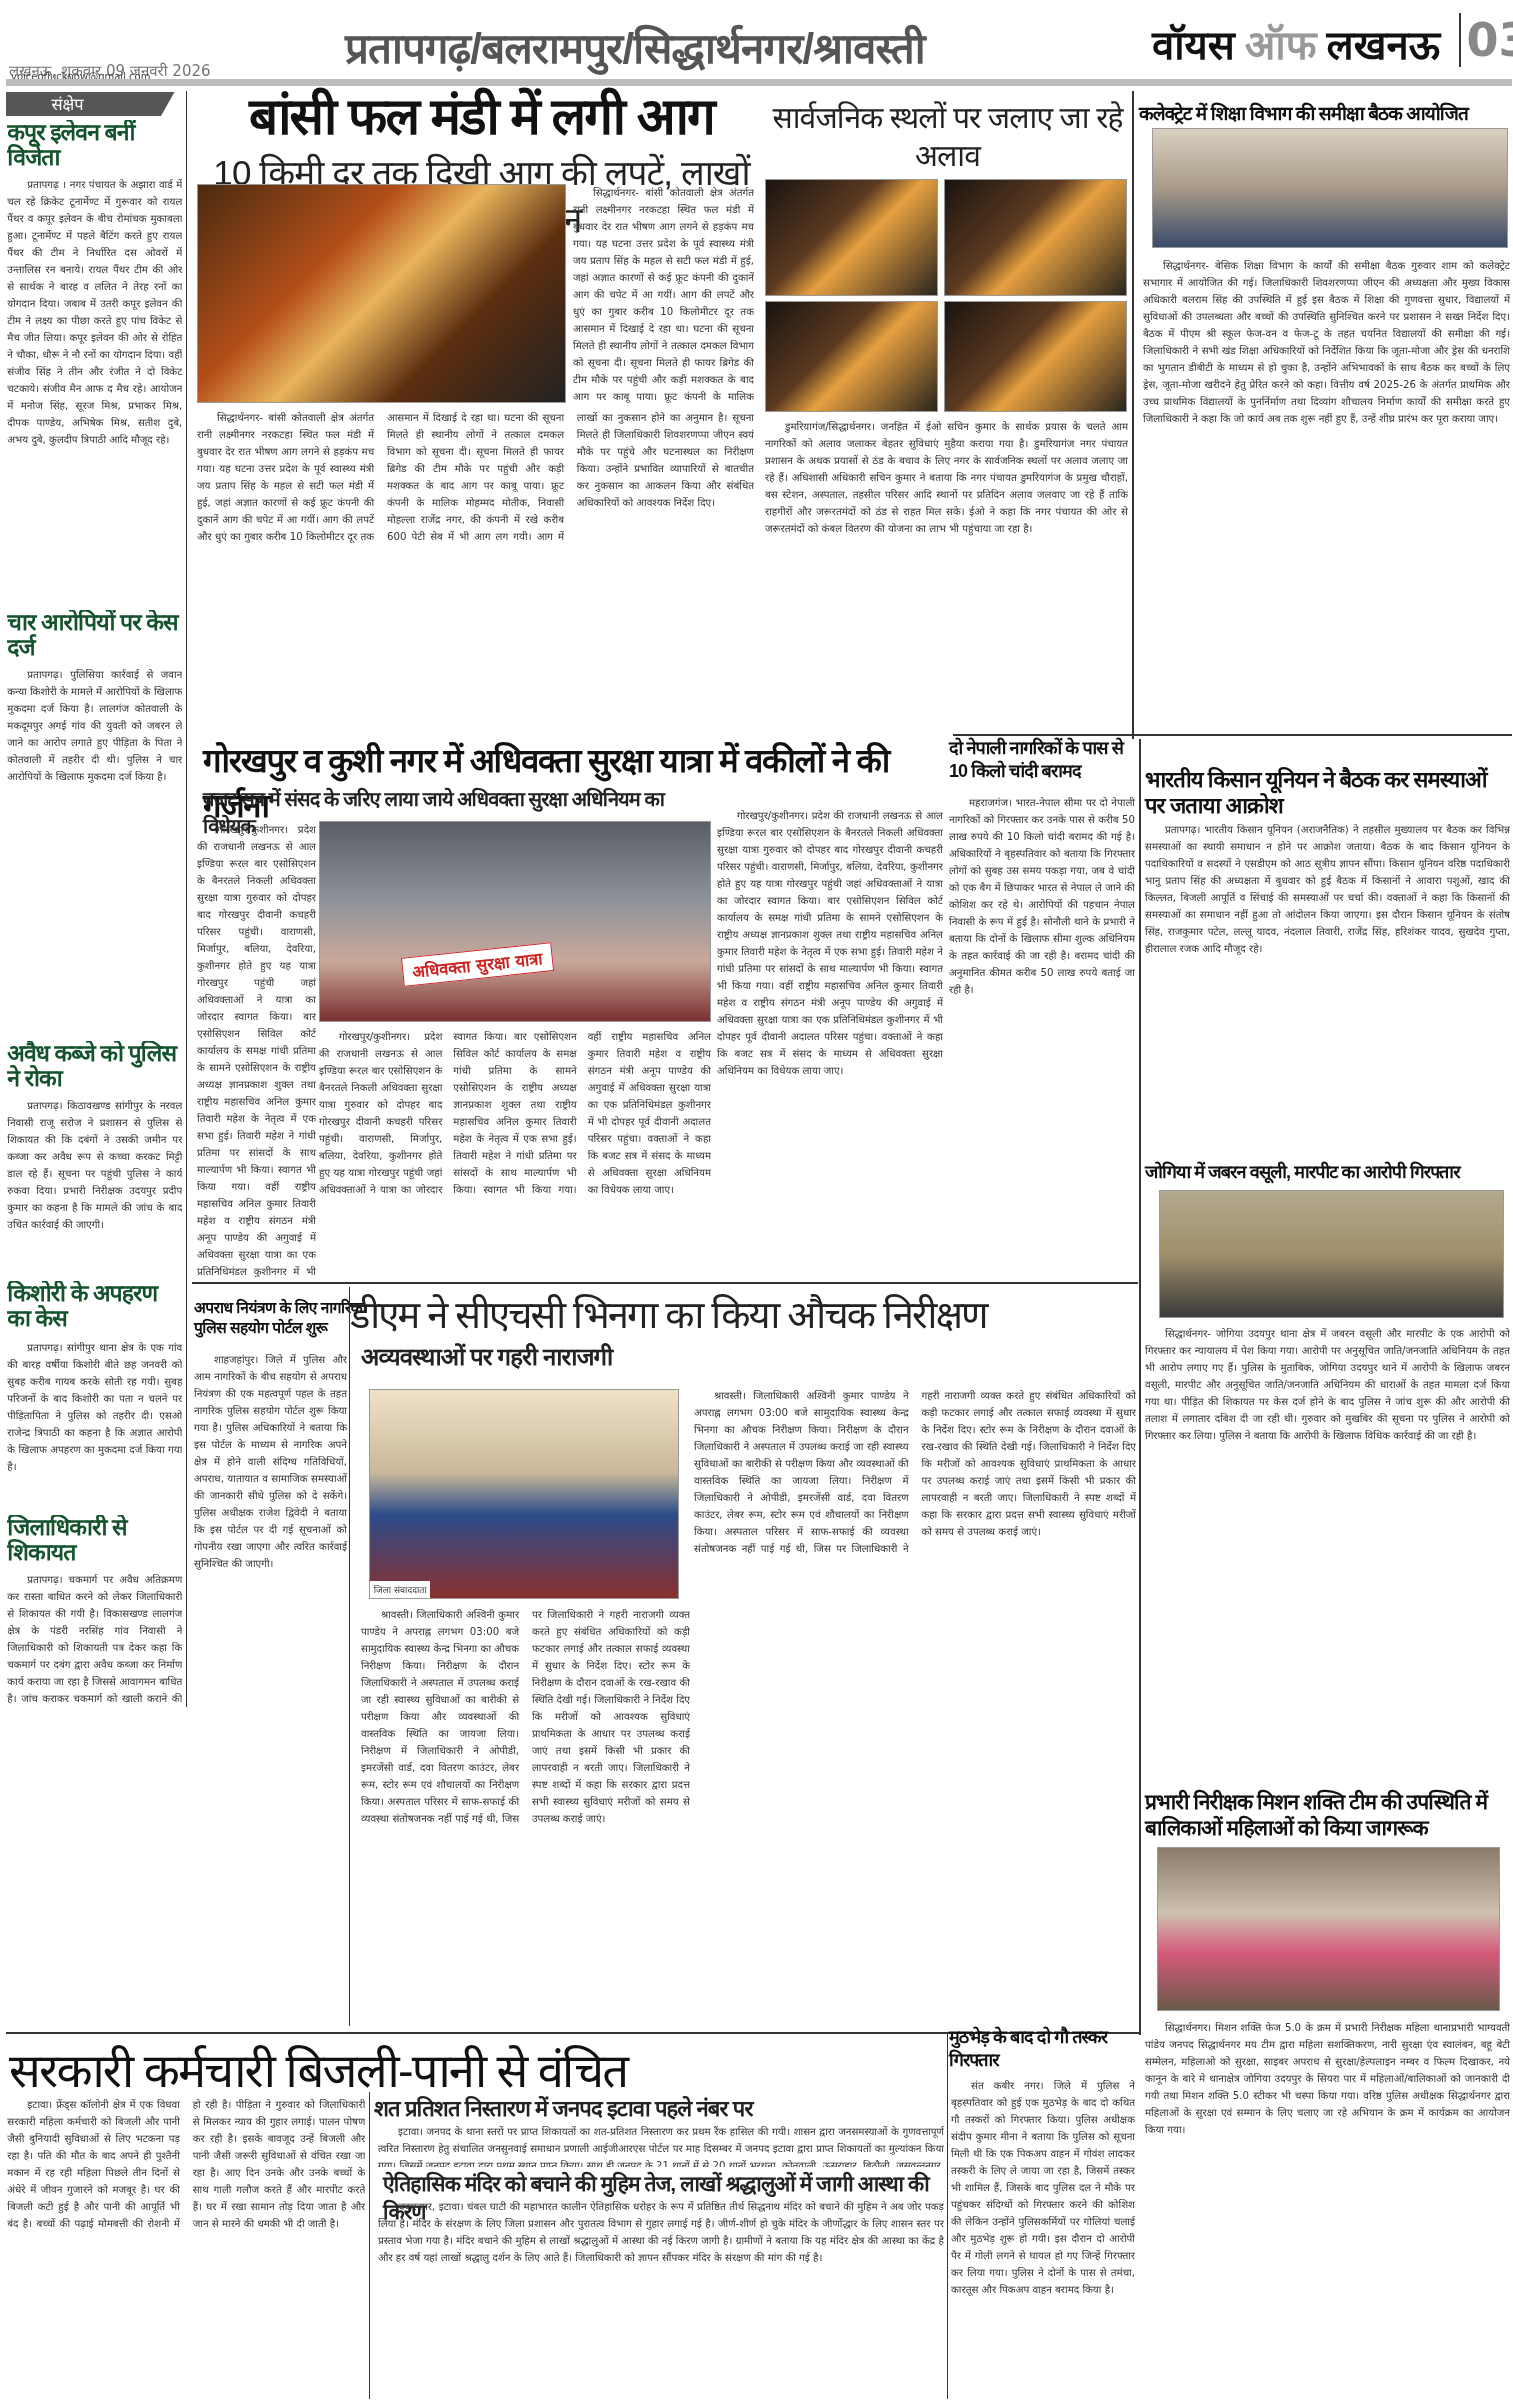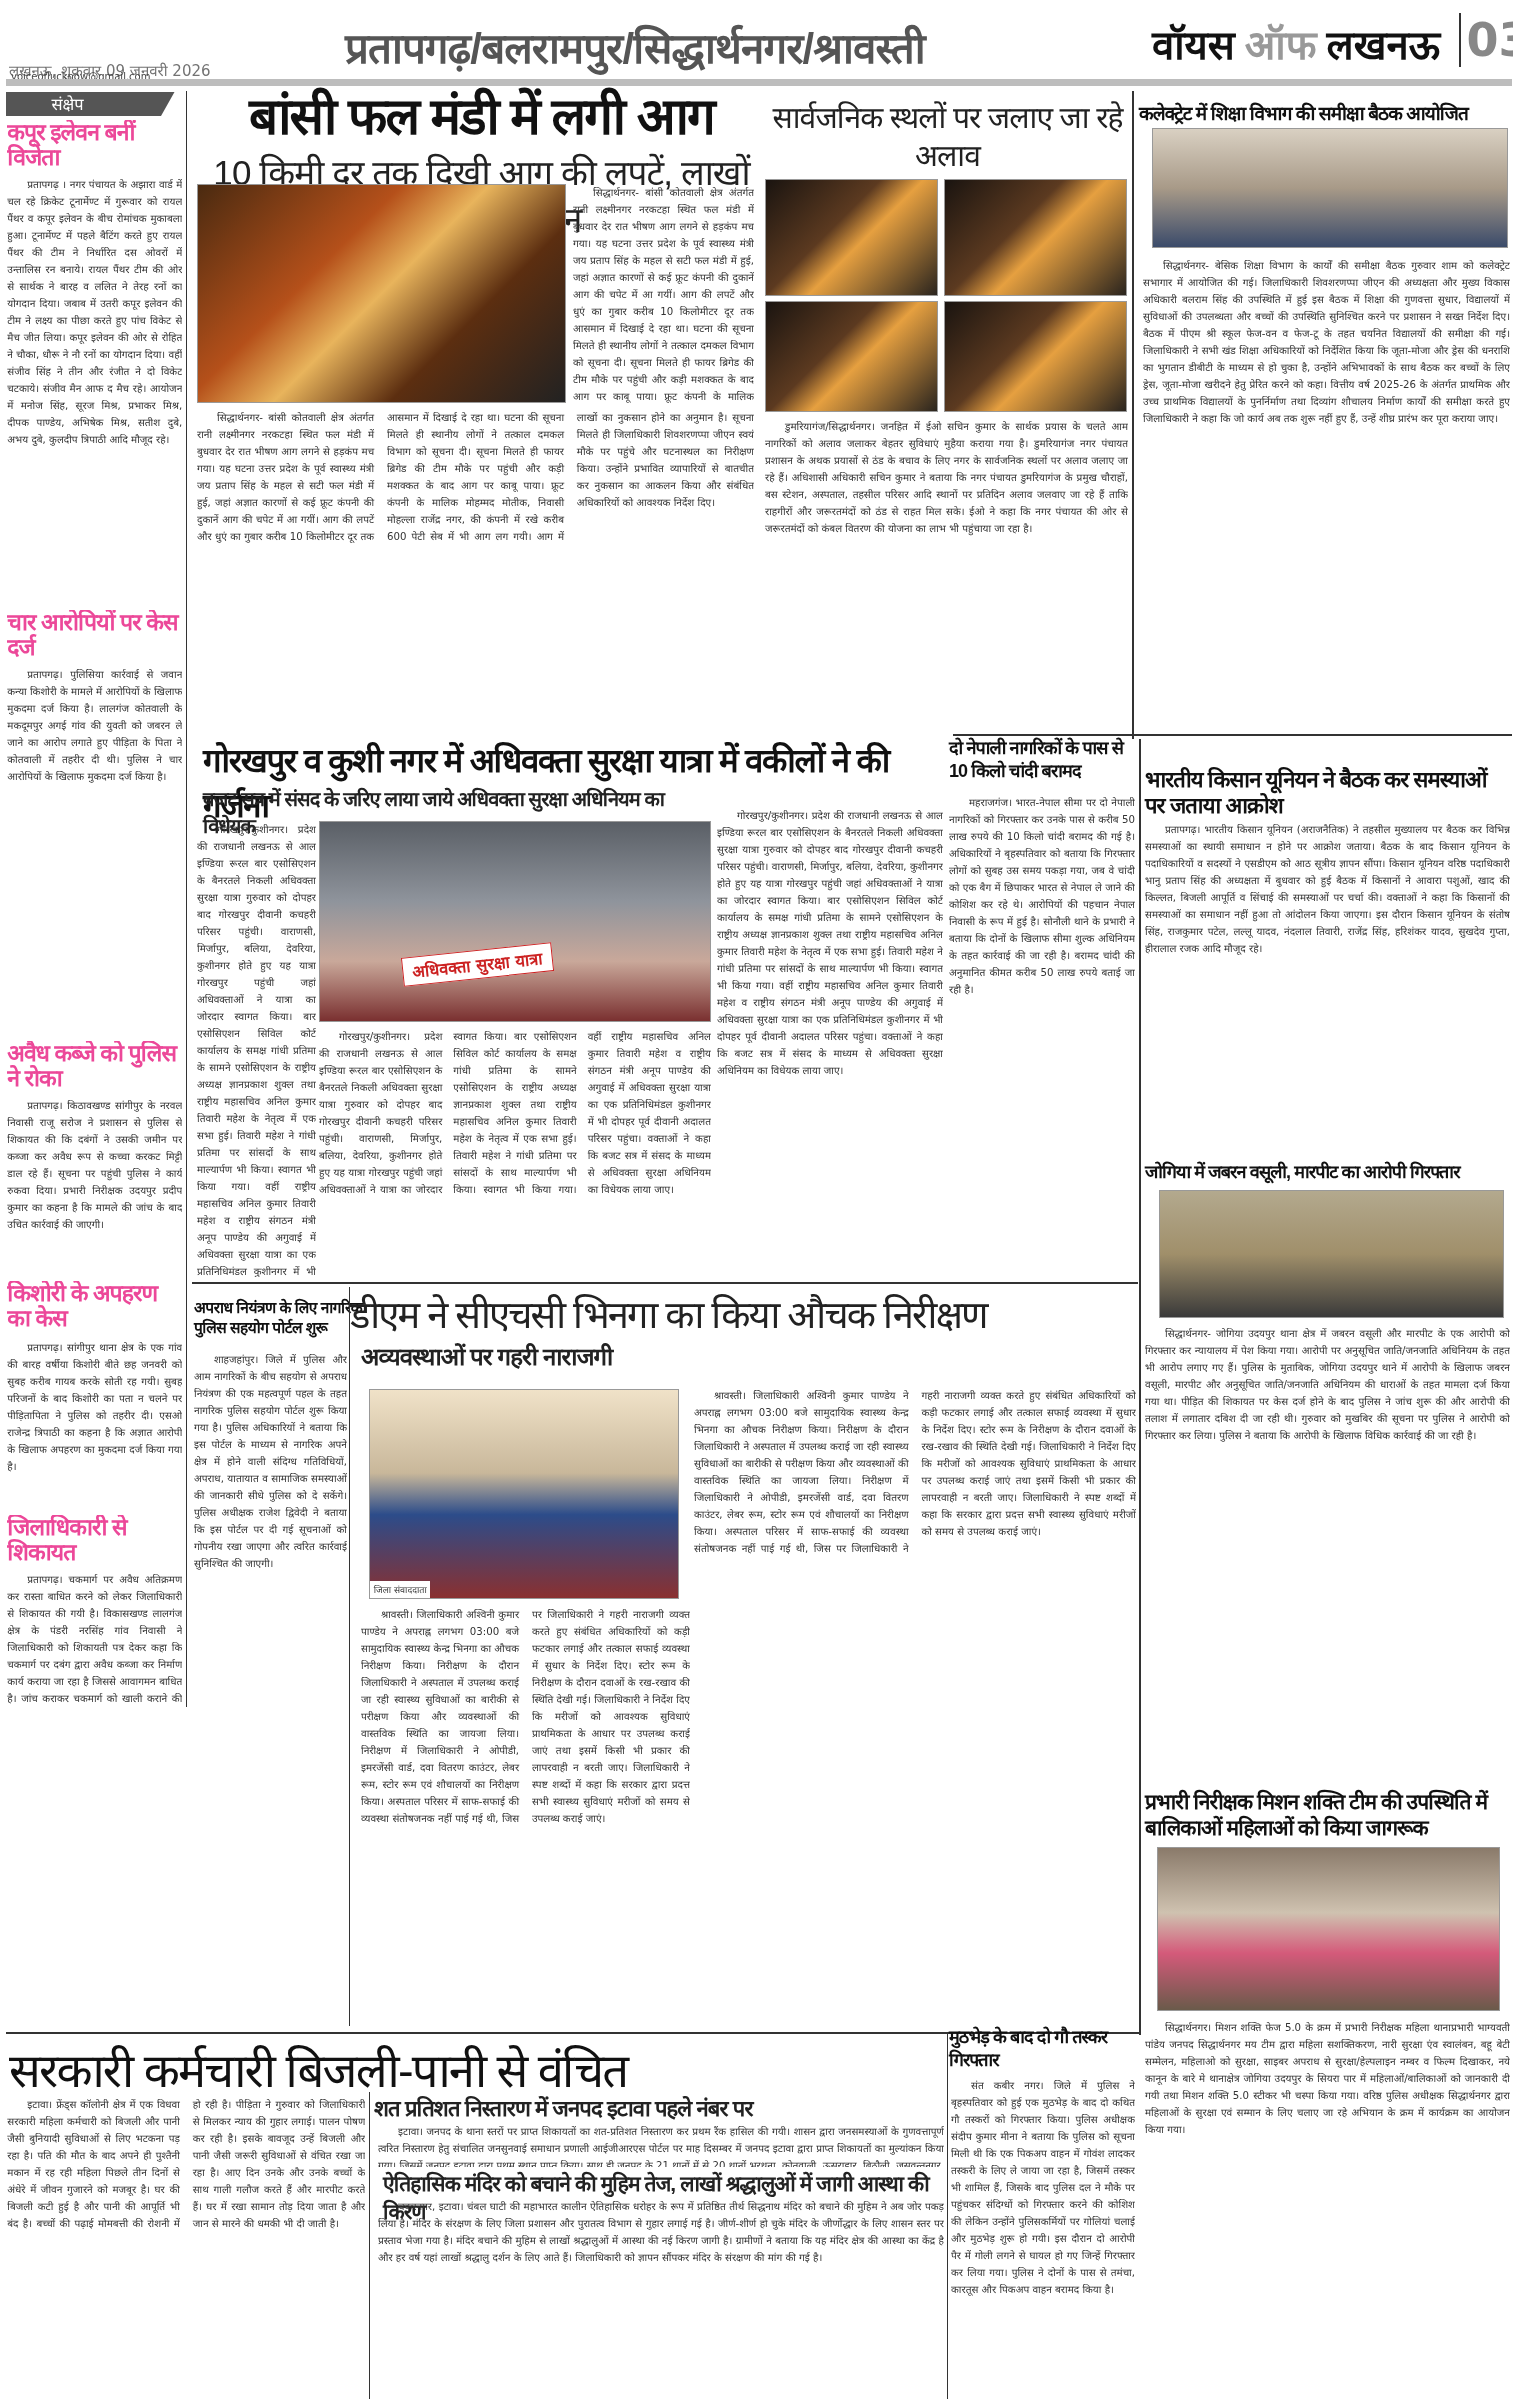--- a/index.html
+++ b/index.html
@@ -8,21 +8,21 @@
 .masthead{left:0;top:0;width:1513px;height:91px}
 .mh-date{left:9px;top:60px;font-size:15px;color:#737373}
 .mh-email{left:11px;top:71px;font-size:10px;color:#444}
 .mh-title{left:345px;top:18px;font-size:42px;font-weight:bold;color:#555;letter-spacing:-0.9px;font-family:"Liberation Sans",sans-serif}
 .mh-brand{left:1152px;top:16.4px;font-size:40px;font-weight:bold;font-family:"Liberation Serif",serif}
 .mh-brand .w1{color:#111}.mh-brand .w2{color:#999}.mh-brand .w3{color:#111}
 .mh-page{left:1459px;top:12.8px;font-size:46px;font-weight:bold;color:#888;border-left:2.7px solid #333;padding-left:5.5px}
 .rule{left:5.5px;top:79px;width:1506px;height:7.3px;background:#bdbdbd}
 .col-left{left:5.5px;top:91px;width:181px;height:1616px;border-right:1.8px solid #333}
 .sankshep{left:5.5px;top:92px;width:169px;height:24px;background:#555;color:#fff;font-size:16.4px;padding-left:46px;clip-path:polygon(0 0,100% 0,92% 100%,0 100%)}
-h2.side{font-size:23px;font-weight:bold;line-height:1.1;color:#ec4899;font-family:"Liberation Sans",sans-serif;letter-spacing:-0.9px}
+h2.side{font-size:23px;font-weight:bold;line-height:1.1;color:#14532d;font-family:"Liberation Sans",sans-serif;letter-spacing:-0.9px}
 p.body{font-size:10.2px;line-height:17px;color:#333;text-align:justify;text-indent:20px}
 .lead-head{left:203px;top:91px;width:557px;font-size:51px;font-weight:bold;color:#111;line-height:1;font-family:"Liberation Sans",sans-serif;letter-spacing:-1.8px;text-align:center}
 .lead-sub{left:203px;top:148px;width:557px;font-size:35px;color:#222;text-align:center;font-family:"Liberation Sans",sans-serif;letter-spacing:-0.9px}
 .photo{background:linear-gradient(135deg,#4a2a10,#b5501a 35%,#e8b45c 50%,#5c2e10 70%,#222);border:0.9px solid #999}
 .photo.office{background:linear-gradient(180deg,#d9d0c2,#a89a88 50%,#3b4b6a)}
 .photo.crowd{background:linear-gradient(180deg,#5a5f66,#8f949c 40%,#c9a89a 70%,#7a3030)}
 .photo.room{background:linear-gradient(180deg,#f0e2c8,#c8b79a 40%,#2c4c8a 60%,#8a3030)}
 .photo.women{background:linear-gradient(180deg,#8a7a6a,#cfc2b0 40%,#d45a7a 65%,#6a5a4a)}
 .photo.police{background:linear-gradient(180deg,#b3a98e,#a08f6a 50%,#3a3a3a)}
 .photo.bonfire{background:linear-gradient(135deg,#1a1410,#5c3a20 40%,#e6a040 55%,#2a241e)}

